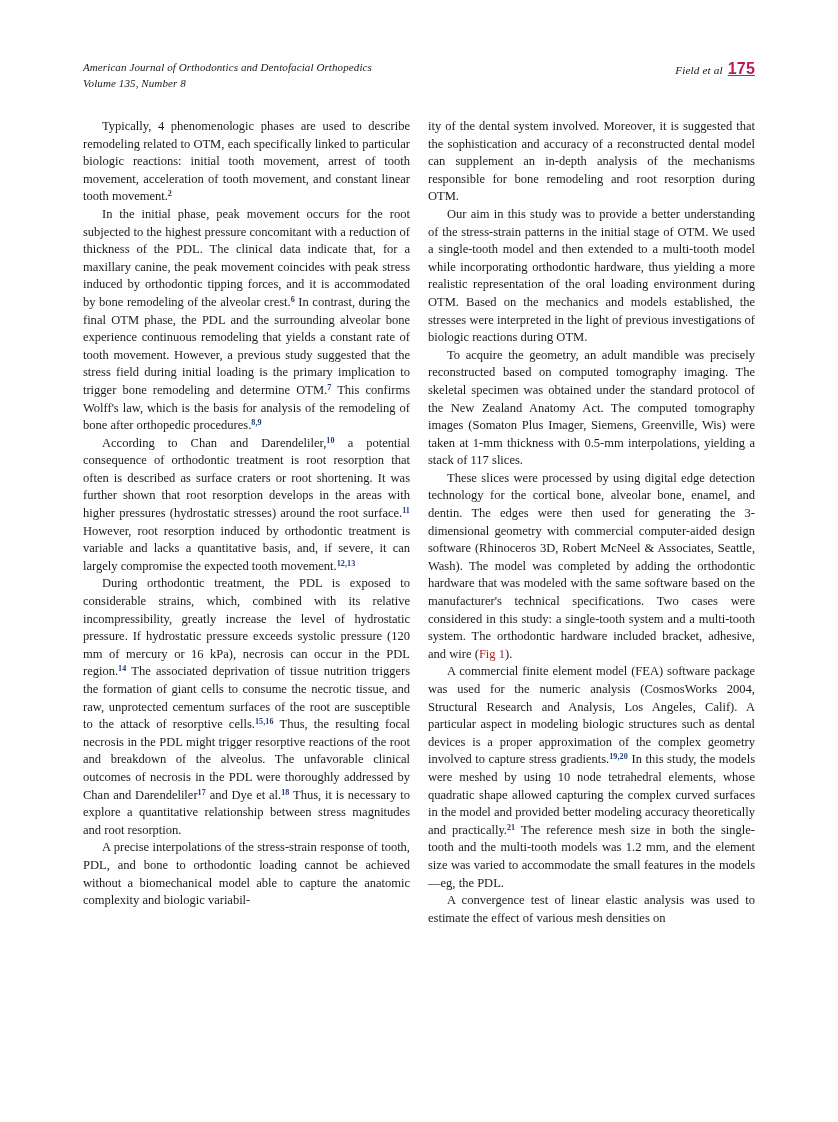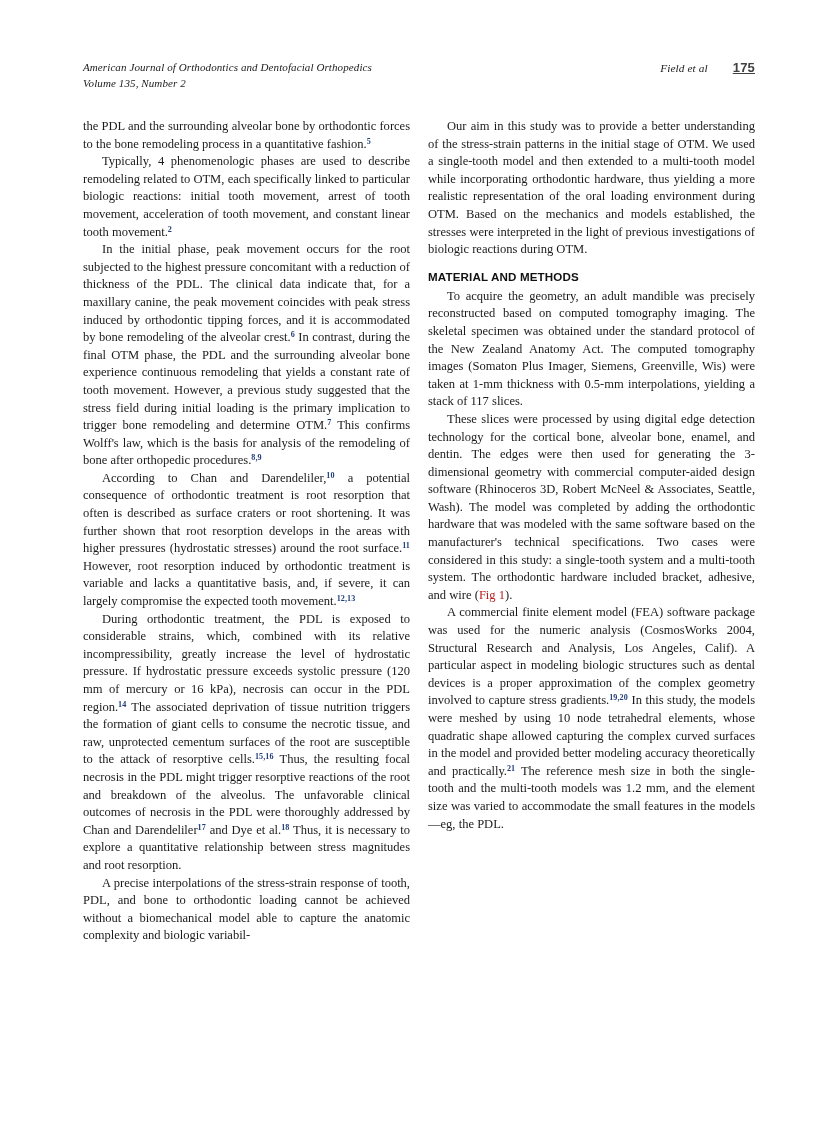--- a/index.html
+++ b/index.html
@@ -44,33 +44,33 @@
     white-space: nowrap;
   }
   .rh-left .rh-line2 { display: block; }
   .rh-right {
     position: absolute;
     right: 0;
     top: 0;
     white-space: nowrap;
     display: flex;
     align-items: baseline;
-    gap: 25px;
+    gap: 5px;
   }
   .rh-author {
     font-style: italic;
     font-size: 11.3px;
     letter-spacing: 0.1px;
     color: #1a1a1a;
   }
   .rh-pageno {
     font-family: "Liberation Sans", "DejaVu Sans", sans-serif;
     font-weight: bold;
-    font-size: 13px;
-    color: #404040;
+    font-size: 16px;
+    color: #be185d;
     letter-spacing: 0.2px;
     text-decoration: underline;
   }
 
   
   .columns {
     position: absolute;
     left: 83px;
     top: 118px;
     width: 672px;
@@ -121,42 +121,42 @@
   }
 </style>
 </head>
 <body>
 
 <div class="page">
 
   <div class="running-head">
     <div class="rh-left">
       <span>American Journal of Orthodontics and Dentofacial Orthopedics</span>
-      <span class="rh-line2">Volume 135, Number 2</span>
+      <span class="rh-line2">Volume 135, Number 8</span>
     </div>
     <div class="rh-right">
       <span class="rh-author">Field et al</span>
       <span class="rh-pageno">175</span>
     </div>
   </div>
 
   <div class="columns">
 
     <div class="col" id="left-col">
-        <p class="para">the PDL and the surrounding alveolar bone by orthodontic forces to the bone remodeling process in a quantitative fashion.<sup class="ref">5</sup></p>
         <p class="para indent">Typically, 4 phenomenologic phases are used to describe remodeling related to OTM, each specifically linked to particular biologic reactions: initial tooth movement, arrest of tooth movement, acceleration of tooth movement, and constant linear tooth movement.<sup class="ref">2</sup></p>
         <p class="para indent">In the initial phase, peak movement occurs for the root subjected to the highest pressure concomitant with a reduction of thickness of the PDL. The clinical data indicate that, for a maxillary canine, the peak movement coincides with peak stress induced by orthodontic tipping forces, and it is accommodated by bone remodeling of the alveolar crest.<sup class="ref">6</sup> In contrast, during the final OTM phase, the PDL and the surrounding alveolar bone experience continuous remodeling that yields a constant rate of tooth movement. However, a previous study suggested that the stress field during initial loading is the primary implication to trigger bone remodeling and determine OTM.<sup class="ref">7</sup> This confirms Wolff's law, which is the basis for analysis of the remodeling of bone after orthopedic procedures.<sup class="ref">8,9</sup></p>
         <p class="para indent">According to Chan and Darendeliler,<sup class="ref">10</sup> a potential consequence of orthodontic treatment is root resorption that often is described as surface craters or root shortening. It was further shown that root resorption develops in the areas with higher pressures (hydrostatic stresses) around the root surface.<sup class="ref">11</sup> However, root resorption induced by orthodontic treatment is variable and lacks a quantitative basis, and, if severe, it can largely compromise the expected tooth movement.<sup class="ref">12,13</sup></p>
         <p class="para indent">During orthodontic treatment, the PDL is exposed to considerable strains, which, combined with its relative incompressibility, greatly increase the level of hydrostatic pressure. If hydrostatic pressure exceeds systolic pressure (120 mm of mercury or 16 kPa), necrosis can occur in the PDL region.<sup class="ref">14</sup> The associated deprivation of tissue nutrition triggers the formation of giant cells to consume the necrotic tissue, and raw, unprotected cementum surfaces of the root are susceptible to the attack of resorptive cells.<sup class="ref">15,16</sup> Thus, the resulting focal necrosis in the PDL might trigger resorptive reactions of the root and breakdown of the alveolus. The unfavorable clinical outcomes of necrosis in the PDL were thoroughly addressed by Chan and Darendeliler<sup class="ref">17</sup> and Dye et al.<sup class="ref">18</sup> Thus, it is necessary to explore a quantitative relationship between stress magnitudes and root resorption.</p>
         <p class="para indent">A precise interpolations of the stress-strain response of tooth, PDL, and bone to orthodontic loading cannot be achieved without a biomechanical model able to capture the anatomic complexity and biologic variabil-</p>
       </div>
 
     <div class="col" id="right-col">
+        <p class="para">ity of the dental system involved. Moreover, it is suggested that the sophistication and accuracy of a reconstructed dental model can supplement an in-depth analysis of the mechanisms responsible for bone remodeling and root resorption during OTM.</p>
         <p class="para indent">Our aim in this study was to provide a better understanding of the stress-strain patterns in the initial stage of OTM. We used a single-tooth model and then extended to a multi-tooth model while incorporating orthodontic hardware, thus yielding a more realistic representation of the oral loading environment during OTM. Based on the mechanics and models established, the stresses were interpreted in the light of previous investigations of biologic reactions during OTM.</p>
-        <h2 class="section-head">MATERIAL AND METHODS</h2>
         <p class="para indent">To acquire the geometry, an adult mandible was precisely reconstructed based on computed tomography imaging. The skeletal specimen was obtained under the standard protocol of the New Zealand Anatomy Act. The computed tomography images (Somaton Plus Imager, Siemens, Greenville, Wis) were taken at 1-mm thickness with 0.5-mm interpolations, yielding a stack of 117 slices.</p>
         <p class="para indent">These slices were processed by using digital edge detection technology for the cortical bone, alveolar bone, enamel, and dentin. The edges were then used for generating the 3-dimensional geometry with commercial computer-aided design software (Rhinoceros 3D, Robert McNeel &amp; Associates, Seattle, Wash). The model was completed by adding the orthodontic hardware that was modeled with the same software based on the manufacturer's technical specifications. Two cases were considered in this study: a single-tooth system and a multi-tooth system. The orthodontic hardware included bracket, adhesive, and wire (<span class="figlink">Fig 1</span>).</p>
         <p class="para indent">A commercial finite element model (FEA) software package was used for the numeric analysis (CosmosWorks 2004, Structural Research and Analysis, Los Angeles, Calif). A particular aspect in modeling biologic structures such as dental devices is a proper approximation of the complex geometry involved to capture stress gradients.<sup class="ref">19,20</sup> In this study, the models were meshed by using 10 node tetrahedral elements, whose quadratic shape allowed capturing the complex curved surfaces in the model and provided better modeling accuracy theoretically and practically.<sup class="ref">21</sup> The reference mesh size in both the single-tooth and the multi-tooth models was 1.2 mm, and the element size was varied to accommodate the small features in the models—eg, the PDL.</p>
+        <p class="para indent">A convergence test of linear elastic analysis was used to estimate the effect of various mesh densities on</p>
       </div>
 
   </div>
 
 </div>
 
 </body></html>

